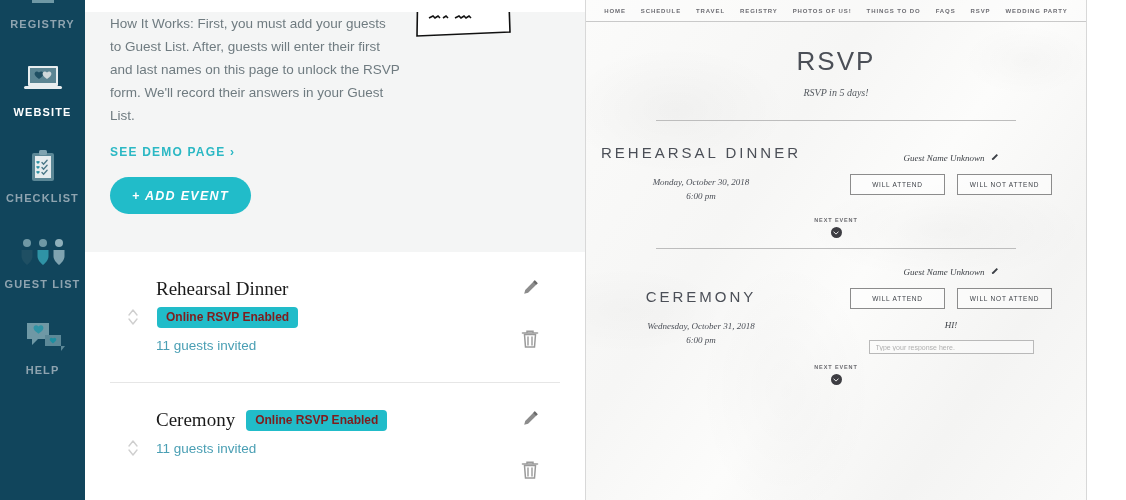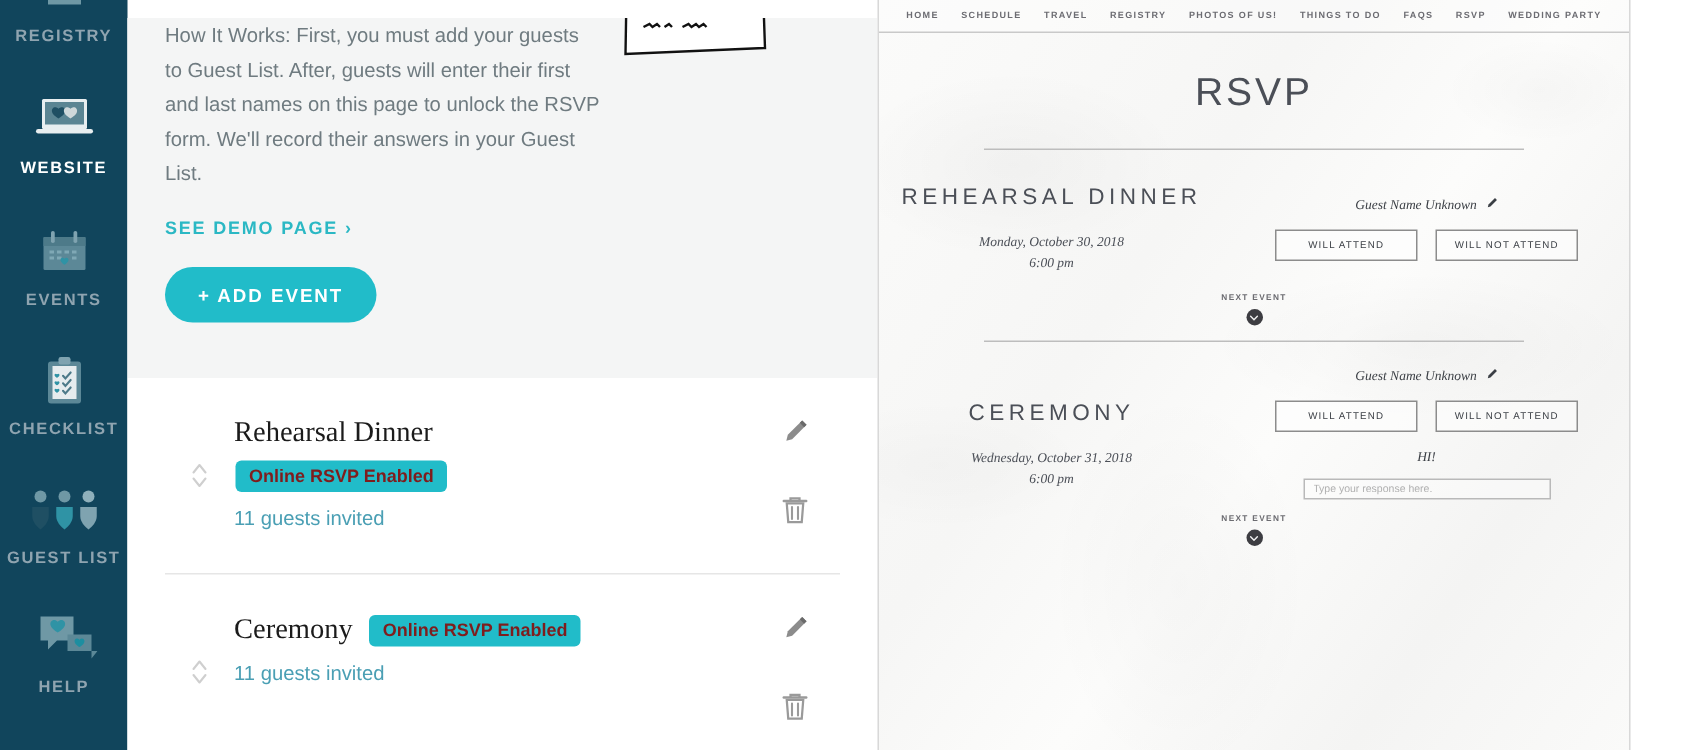--- a/index.html
+++ b/index.html
@@ -43,21 +43,21 @@
   }
   .demo-link{
     display:inline-block;margin-top:18px;
     font-size:12px;font-weight:bold;letter-spacing:1.2px;
     color:#2bb8c4;text-decoration:none;cursor:pointer;
   }
   .add-event-btn{
     display:inline-flex;align-items:center;justify-content:center;
     margin-top:17px;height:37px;padding:0 22px;border:none;border-radius:19px;
     background:#21bcc9;color:#fff;font-size:12.5px;font-weight:bold;
-    letter-spacing:1.3px;cursor:pointer;font-family:"Liberation Sans",sans-serif;
+    letter-spacing:1.3px;cursor:pointer;font-family:"Liberation Sans",sans-serif;font-style:italic;
   }
   .rsvp-card{
     position:absolute;right:72px;top:-38px;width:100px;height:68px;
   }
 
   
   .event-list{background:#ffffff;padding:0 25px;}
   .event-row{
     position:relative;display:flex;align-items:flex-start;
     height:130px;box-sizing:border-box;
@@ -200,41 +200,20 @@
           <rect x="6" y="2" width="30" height="20" rx="1" fill="#e8eef0"></rect>
           <rect x="8" y="4" width="26" height="15" fill="#5b8593"></rect>
           <path d="M17 8.5 c-2.2-2.3-5-0.5-4.3 2.1 c0.6 2.2 3.3 3.6 4.3 4.4 c1-0.8 3.7-2.2 4.3-4.4 c0.7-2.6-2.1-4.4-4.3-2.1 z" fill="#1f4f63"></path>
           <path d="M25 8.5 c-2.2-2.3-5-0.5-4.3 2.1 c0.6 2.2 3.3 3.6 4.3 4.4 c1-0.8 3.7-2.2 4.3-4.4 c0.7-2.6-2.1-4.4-4.3-2.1 z" fill="#cfd8da"></path>
           <rect x="2" y="22" width="38" height="3" rx="1.5" fill="#e8eef0"></rect>
         </svg>
       </span>
       <span class="nav-label">WEBSITE</span>
     </div>
 
-    <div class="nav-item" style="margin-top:8px;">
-      <span class="nav-icon">
-        <svg width="36" height="32" viewBox="0 0 36 32">
-          <rect x="4" y="6" width="28" height="22" rx="1" fill="#5c8897"></rect>
-          <rect x="4" y="6" width="28" height="6" fill="#4d7a89"></rect>
-          <rect x="9" y="2" width="2.5" height="8" rx="1.2" fill="#7fa3b0"></rect>
-          <rect x="24" y="2" width="2.5" height="8" rx="1.2" fill="#7fa3b0"></rect>
-          <g fill="#7fa8b5">
-            <rect x="8" y="15" width="3" height="2"></rect>
-              <rect x="13" y="15" width="3" height="2"></rect>
-            <rect x="18" y="15" width="3" height="2"></rect>
-              <rect x="23" y="15" width="3" height="2"></rect>
-            <rect x="8" y="19" width="3" height="2"></rect>
-              <rect x="13" y="19" width="3" height="2"></rect>
-            <rect x="23" y="19" width="3" height="2"></rect>
-          </g>
-          <path d="M18 20.5 c-1.3-1.4-3-0.3-2.6 1.3 c0.4 1.3 2 2.2 2.6 2.7 c0.6-0.5 2.2-1.4 2.6-2.7 c0.4-1.6-1.3-2.7-2.6-1.3 z" fill="#2f93a5"></path>
-        </svg>
-      </span>
-      <span class="nav-label">EVENTS</span>
-    </div>
 
     <div class="nav-item" style="margin-top:6px;">
       <span class="nav-icon">
         <svg width="30" height="34" viewBox="0 0 30 34">
           <rect x="4" y="4" width="22" height="28" rx="2" fill="#5c8897"></rect>
           <rect x="7" y="7" width="16" height="22" fill="#e6ecee"></rect>
           <rect x="11" y="1" width="8" height="5" rx="1.5" fill="#7fa3b0"></rect>
           <g fill="#2f93a5">
             <path d="M10 12.5 c-0.8-0.9-1.9-0.2-1.6 0.8 c0.25 0.8 1.2 1.3 1.6 1.6 c0.4-0.3 1.35-0.8 1.6-1.6 c0.3-1-0.8-1.7-1.6-0.8 z"></path>
             <path d="M10 17.5 c-0.8-0.9-1.9-0.2-1.6 0.8 c0.25 0.8 1.2 1.3 1.6 1.6 c0.4-0.3 1.35-0.8 1.6-1.6 c0.3-1-0.8-1.7-1.6-0.8 z"></path>
@@ -377,20 +356,21 @@
       <a>REGISTRY</a>
       <a>PHOTOS OF US!</a>
       <a>THINGS TO DO</a>
       <a>FAQS</a>
       <a>RSVP</a>
       <a>WEDDING PARTY</a>
     </div>
 
     <div class="pv-body">
       <h1 class="pv-title">RSVP</h1>
+      <p class="pv-sub">RSVP in 5 days!</p>
       <div class="pv-rule"></div>
 
       <div class="pv-event">
         <div class="pv-left">
           <div class="pv-ev-name">REHEARSAL DINNER</div>
           <div class="pv-ev-date">
             <span>Monday, October 30, 2018</span><br>
             <span>6:00 pm</span>
           </div>
         </div>

